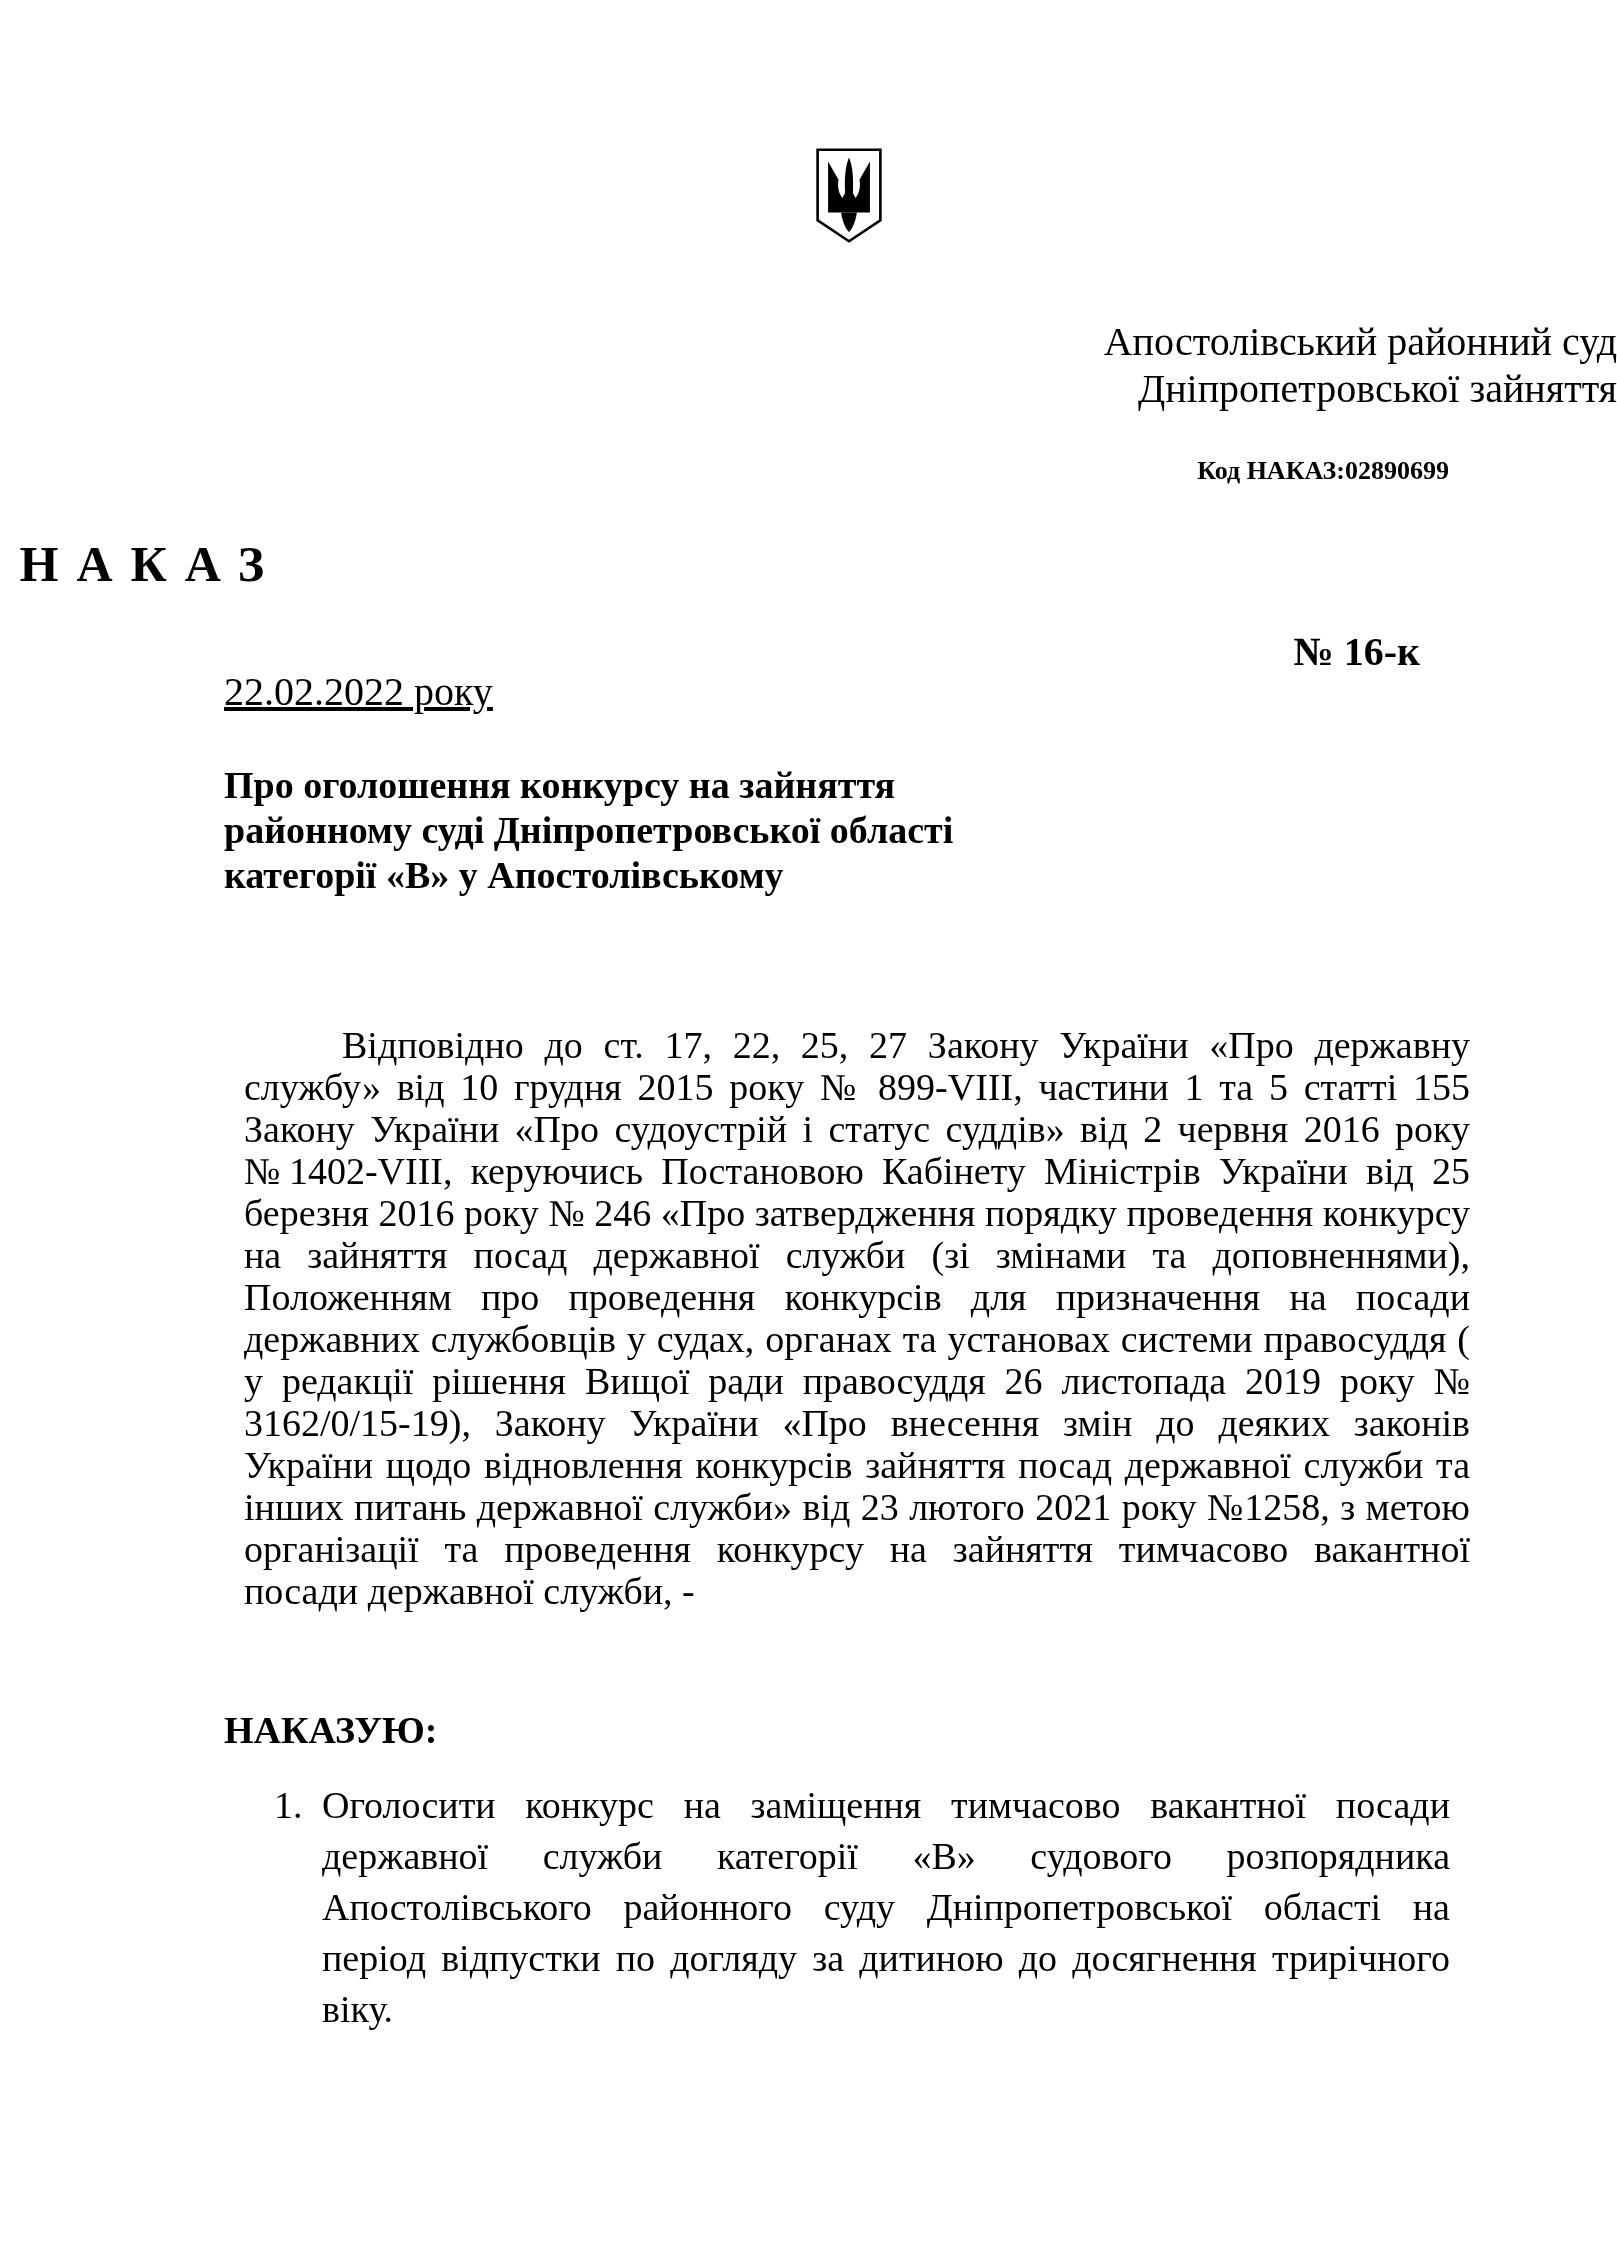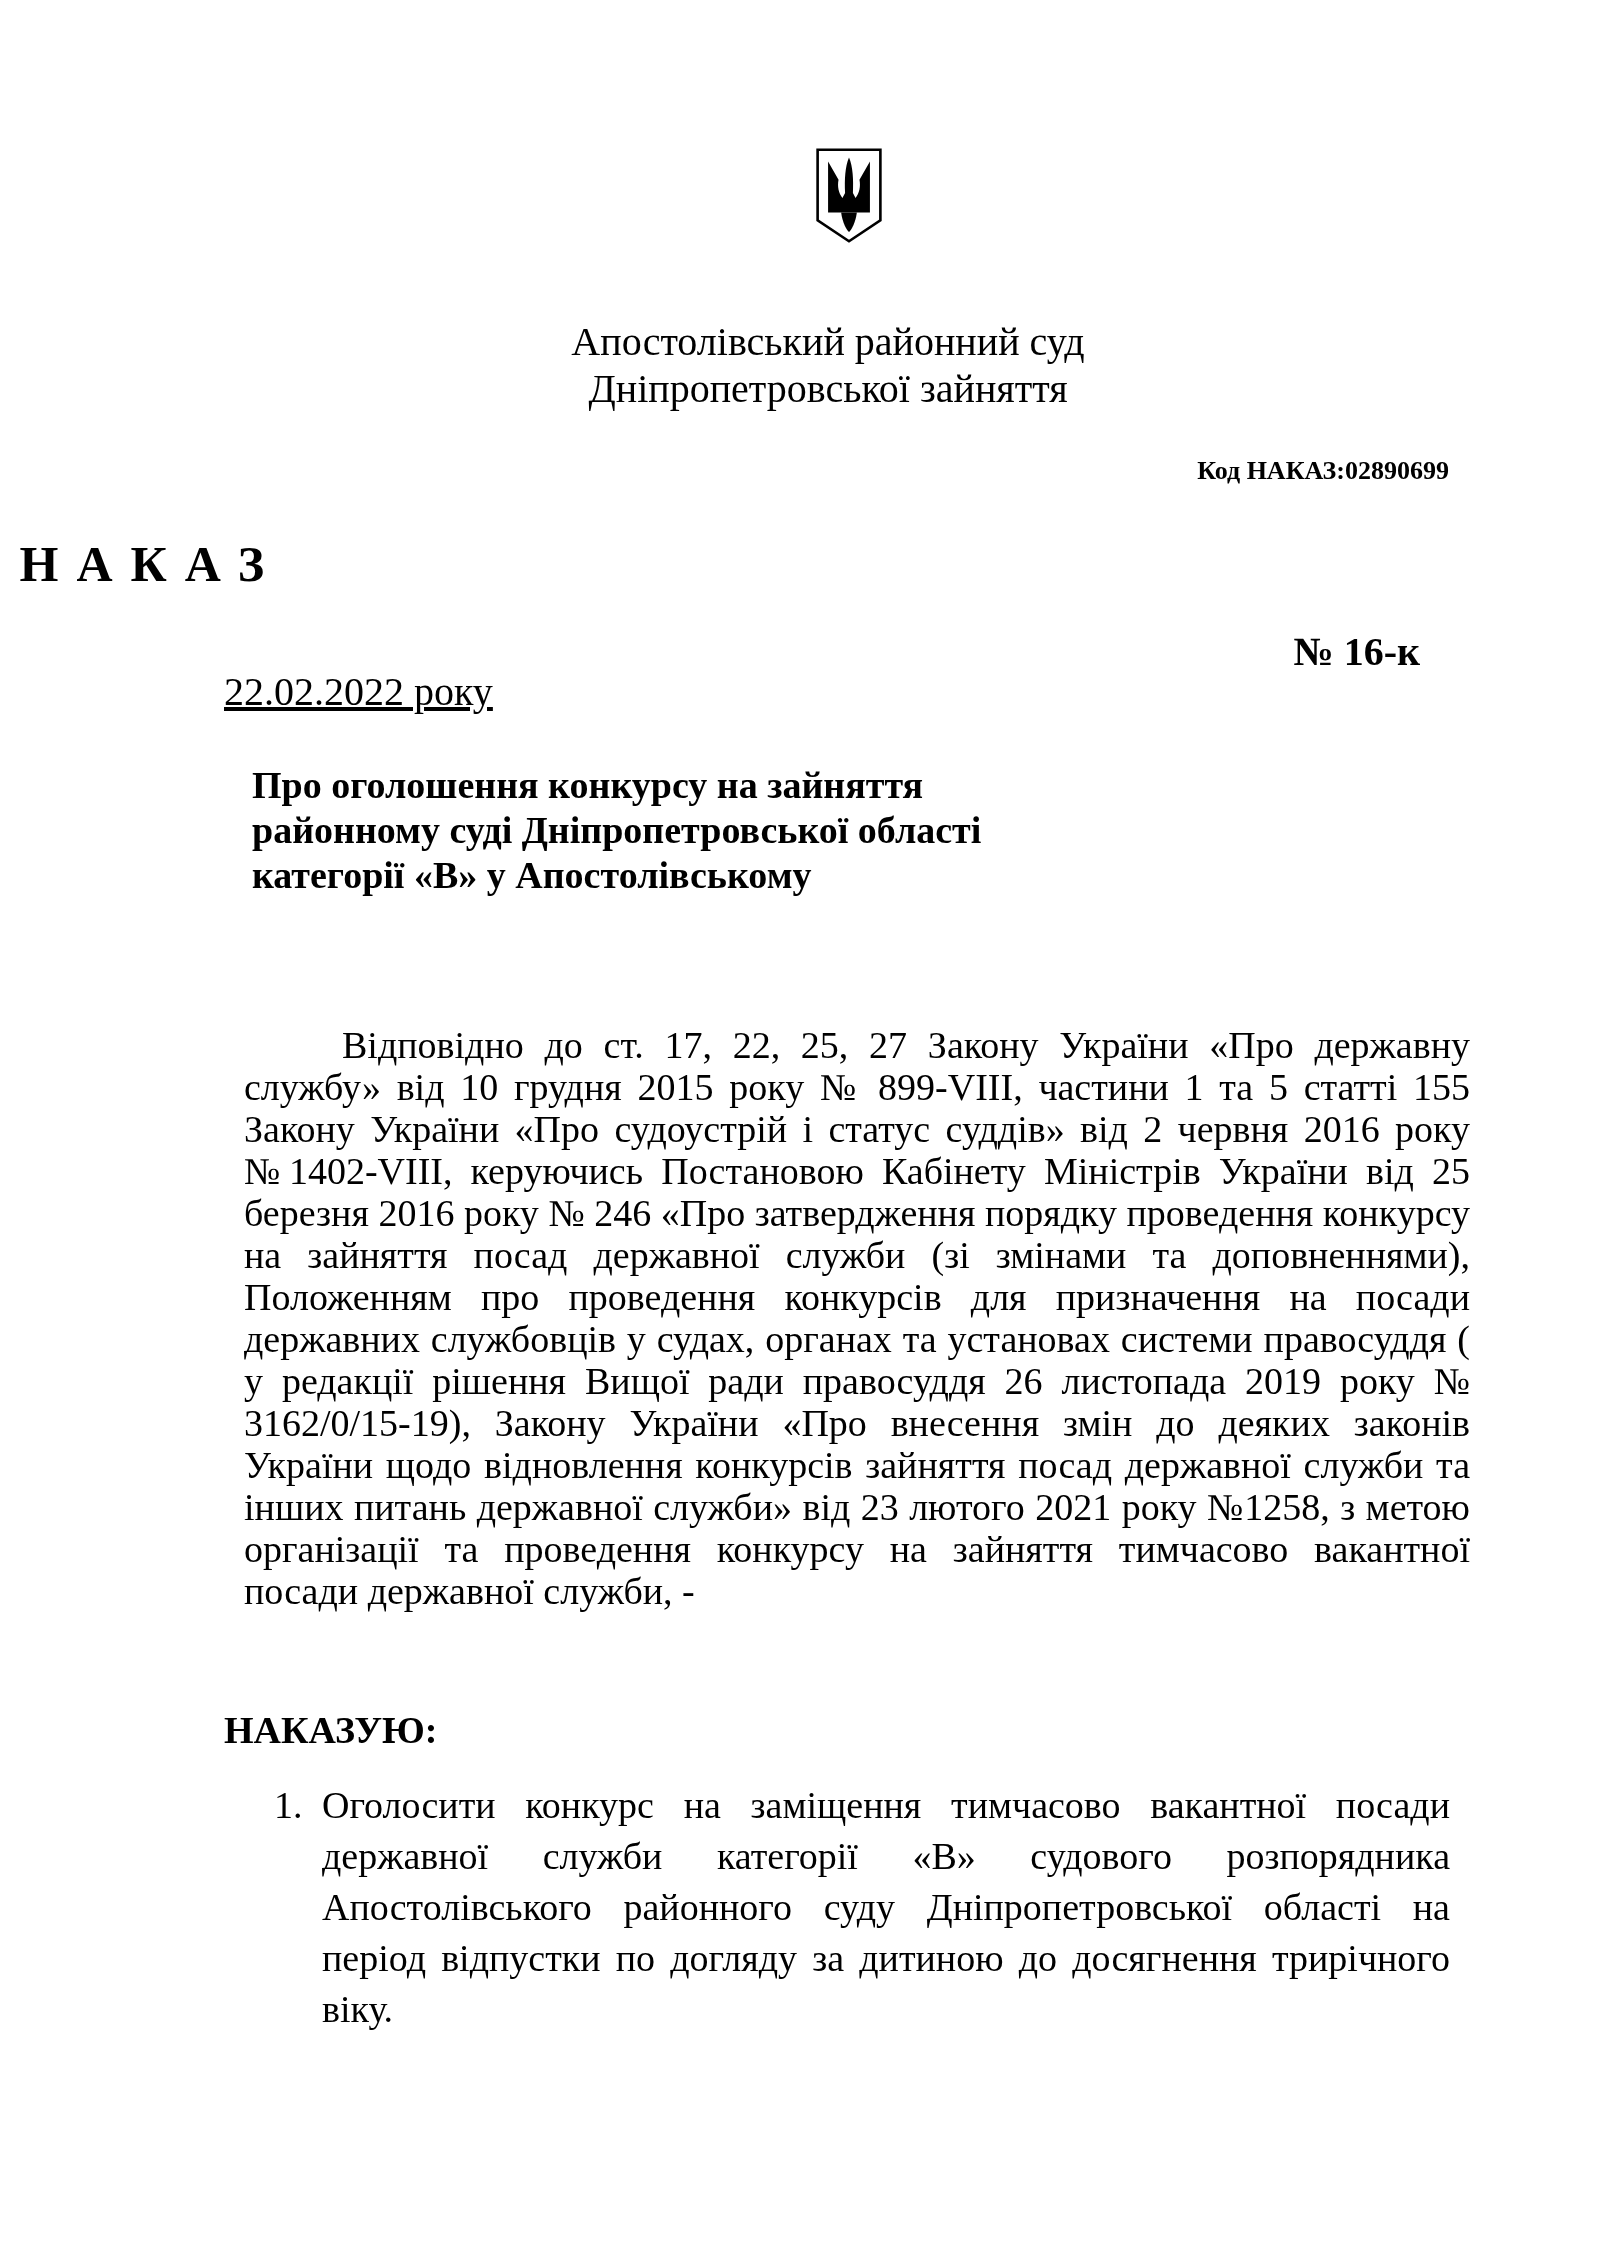--- a/index.html
+++ b/index.html
@@ -1,27 +1,27 @@
 <!DOCTYPE html>
 <html style="font-size:10.4px"><head>
 <meta charset="utf-8">
 <style>
   html, body { margin: 0; padding: 0; background: #ffffff; }
   body { width: 1617px; height: 2261px; position: relative; overflow: hidden;
          font-family: "Liberation Serif", "DejaVu Serif", serif; color: #000; }
   .emblem { position: absolute; left: 815px; top: 147px; width: 68px; height: 97px; }
-  .org { position: absolute; left: 0; width: 1617px; text-align: center; top: 318px;
+  .org { position: absolute; left: 0; width: 1617px; text-align: right; top: 318px;
          font-size: 40px; line-height: 47px; padding-left: 39px; box-sizing: border-box; }
   .code { position: absolute; right: 168px; top: 456px; font-size: 26px; font-weight: bold; }
   .doc-type { position: absolute; left: 0; width: 1617px; text-align: left; top: 535px;
               font-size: 50px; font-weight: bold; letter-spacing: 18px; padding-left: 19.6px; box-sizing: border-box; }
   .date { position: absolute; left: 224px; top: 668px; font-size: 40px; text-decoration: underline; }
   .number { position: absolute; right: 197px; top: 628px; font-size: 40px; font-weight: bold; }
   .subject { position: absolute; left: 224px; top: 763px; font-size: 38px; font-weight: bold; line-height: 45px; }
-  .subject div { white-space: nowrap; margin-left: 28px; }
+  .subject div { white-space: nowrap; }
   .body { position: absolute; left: 224px; top: 1024px; width: 1226px; font-size: 38px; line-height: 42px;
           text-align: justify; text-indent: 98px; margin-left: 20px; }
   .order-label { position: absolute; left: 224px; top: 1708px; font-size: 38px; font-weight: bold; }
   .list { position: absolute; left: 274px; top: 1780px; width: 1176px; font-size: 38px; line-height: 51px; }
   .list-item { display: flex; }
   .list-num { width: 48px; flex: none; }
   .list-text { text-align: justify; flex: 1; }
 </style>
 </head>
 <body>

